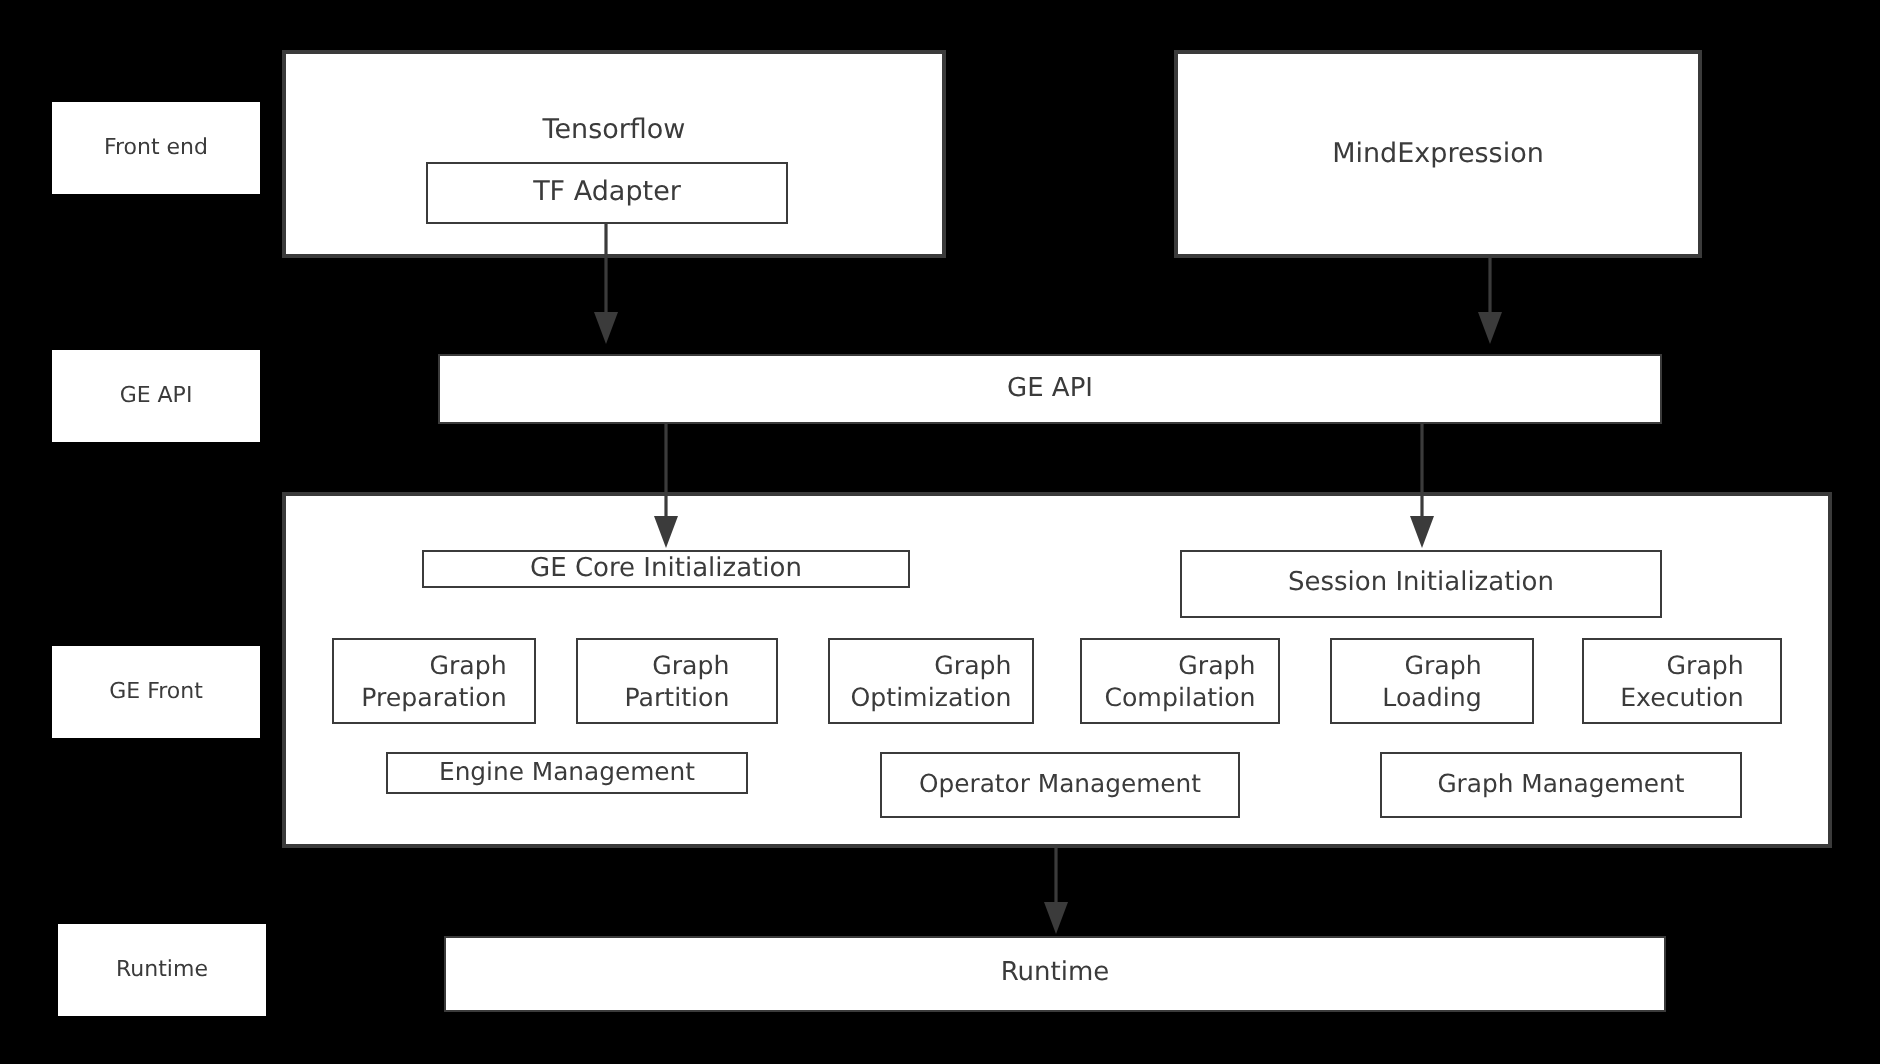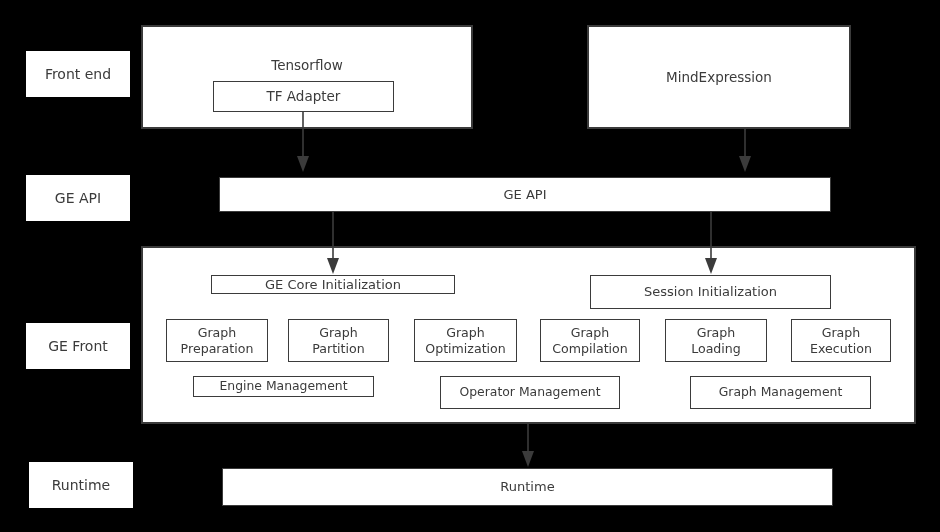--- a/index.html
+++ b/index.html
@@ -26,29 +26,30 @@
     box-sizing: border-box;
     display: flex;
     align-items: center;
     justify-content: center;
     text-align: center;
     line-height: 1.2;
   }
   
   .tier-label {
     border: none;
-    font-size: 14px;
+    font-size: 11px;
     text-align: right;
   }
   
   .framed {
     border: 2px solid #3b3b3b;
   }
   .framed-thin {
     border: 1.6px solid #3b3b3b;
+    text-align: right;
   }
   .container-box {
     justify-content: flex-start;
     align-items: flex-start;
   }
   .title-top {
     position: absolute;
     left: 0;
     right: 0;
     text-align: center;

